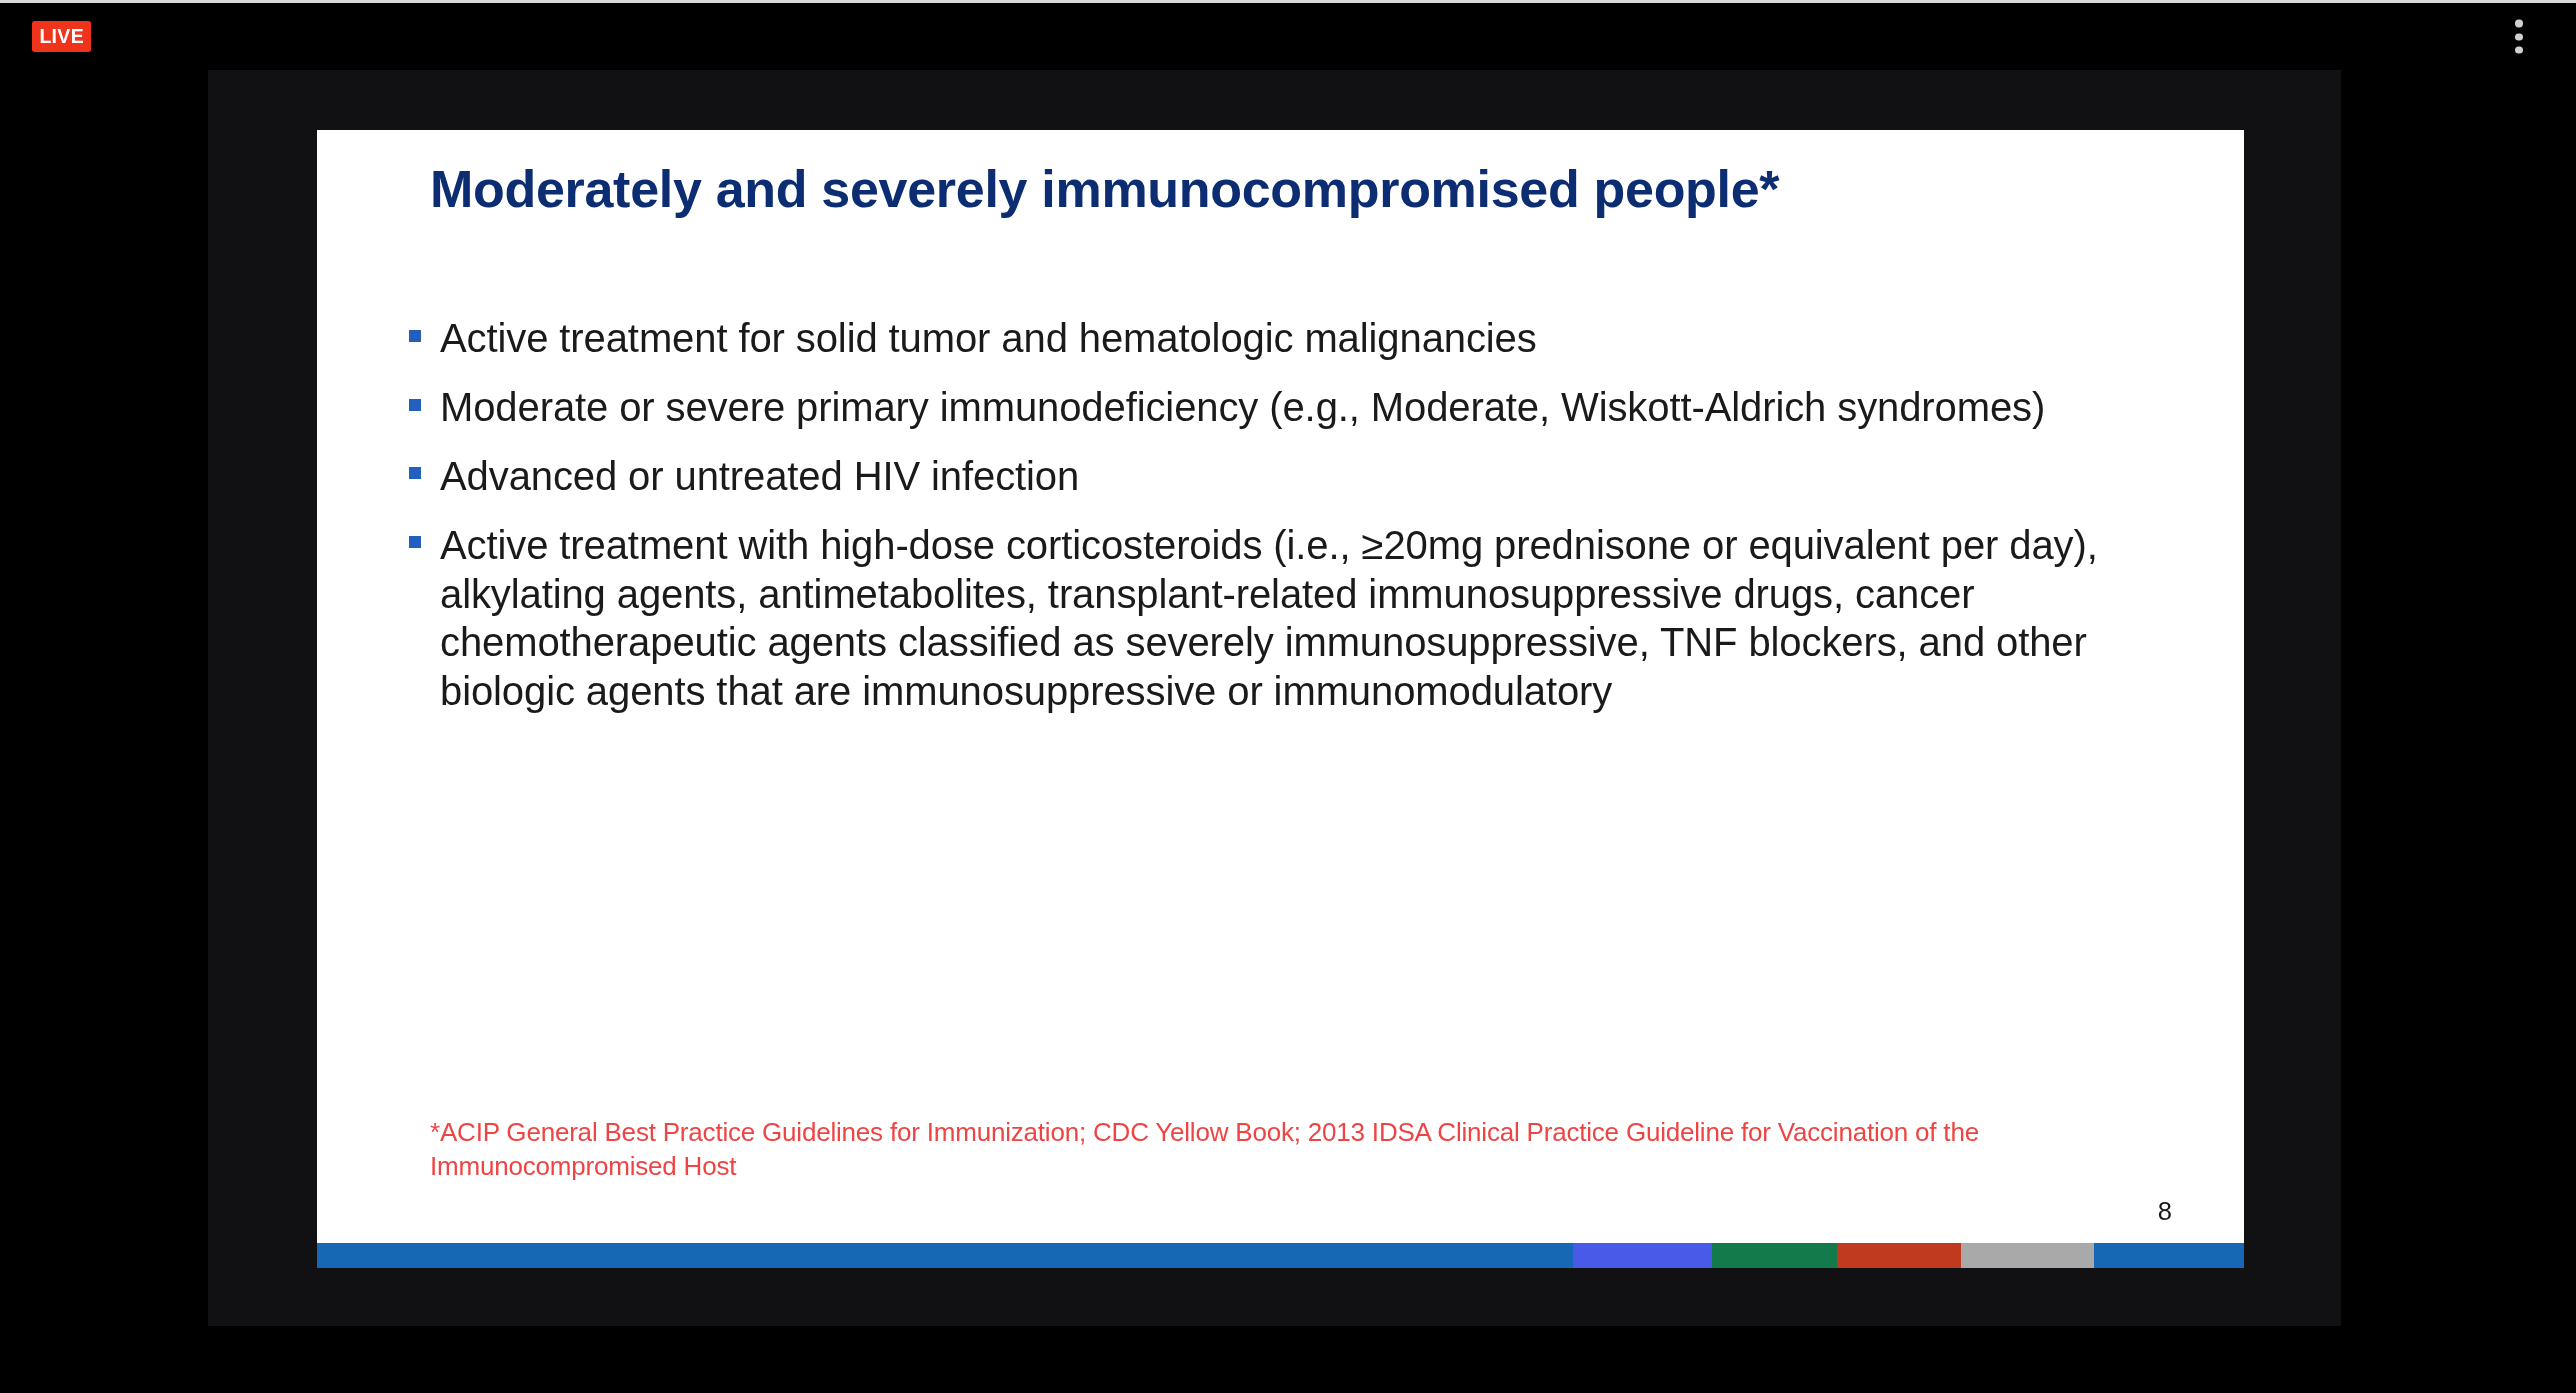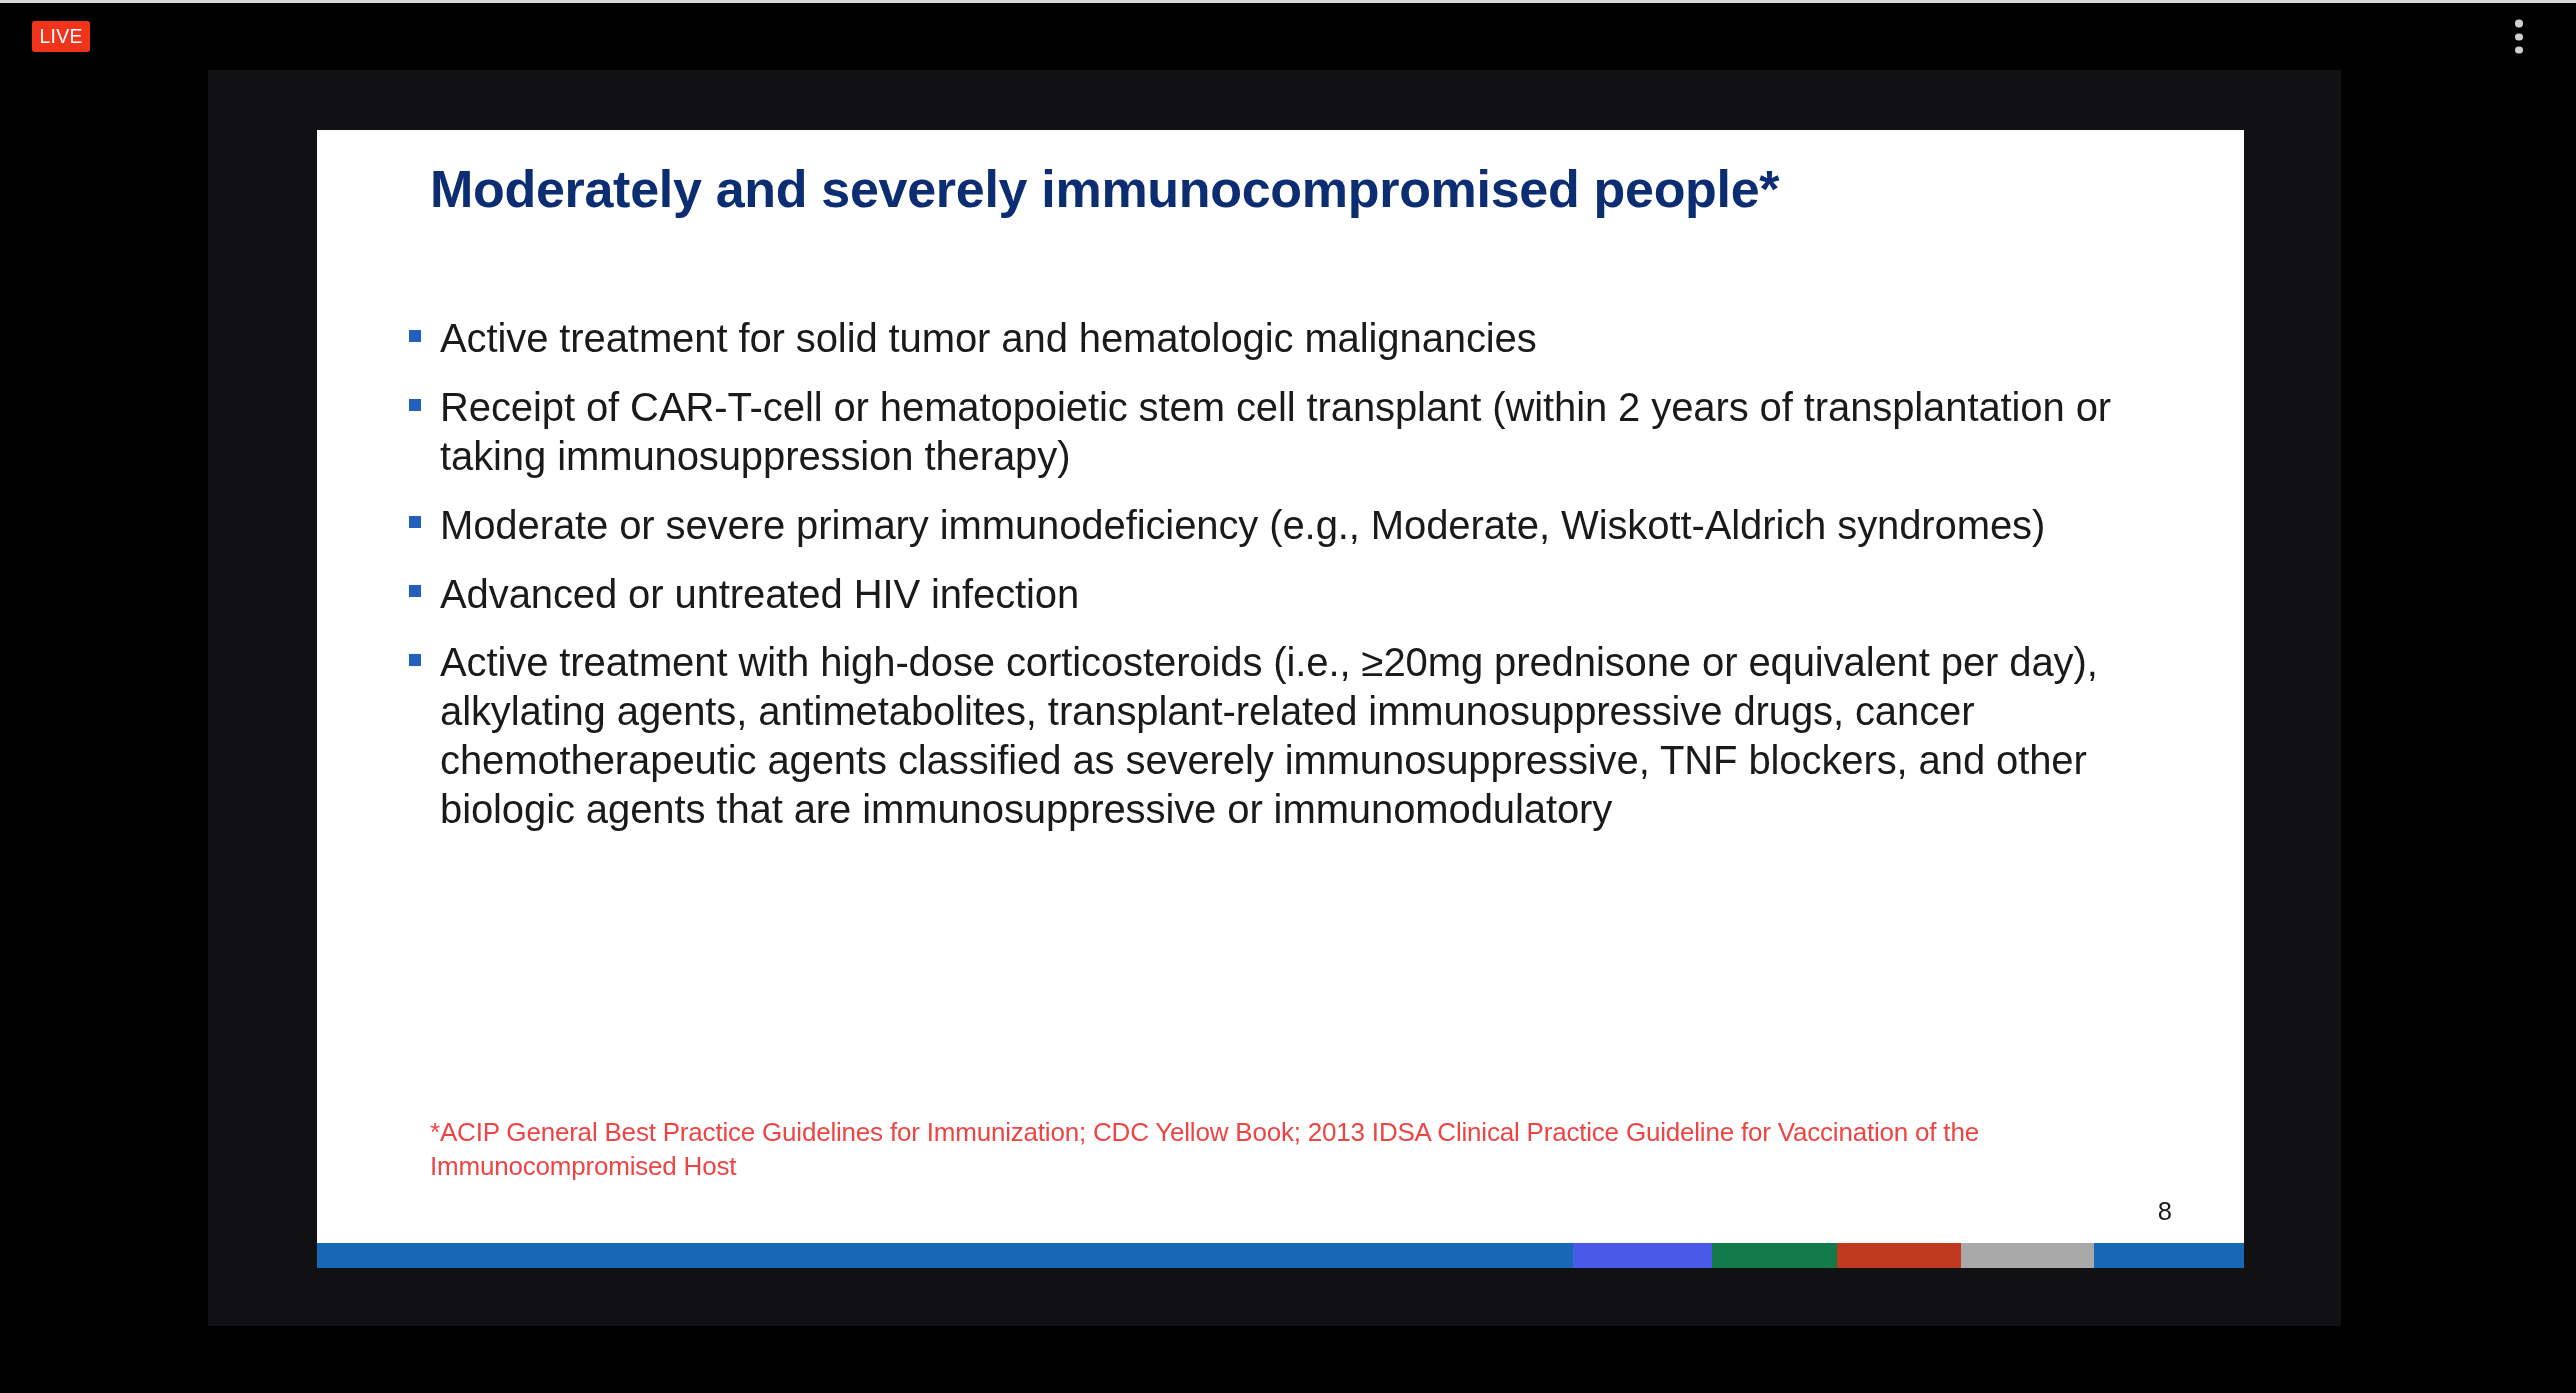--- a/index.html
+++ b/index.html
@@ -38,21 +38,21 @@
     width: 2576px; height: 67px;
     display: flex;
     align-items: center;
     z-index: 30;
   }
   #live-badge {
     margin-left: 32px;
     background: #f0341b;
     color: #ffffff;
     font-size: 19.5px;
-    font-weight: normal;
+    font-weight: bold;
     letter-spacing: 0.3px;
     line-height: 1;
     padding: 6px 7.4px 5.4px 7.4px;
     border-radius: 2.7px;
     font-family: "Liberation Sans", sans-serif;
     text-align: right;
   }
   #stream-title {
     margin-left: 16px;
     color: #ffffff;
@@ -199,24 +199,20 @@
 
     <div id="slide-title" style="color: rgb(12, 45, 114);">Moderately and severely immunocompromised people*</div>
 
     <ul id="bullet-list">
       <li>
         <span class="bullet-marker" style="background: rgb(35, 96, 189);"></span>
         <span class="bullet-text">Active treatment for solid tumor and hematologic malignancies</span>
       </li>
       <li>
         <span class="bullet-marker" style="background: rgb(35, 96, 189);"></span>
-        <span class="bullet-text">Receipt of CAR-T-cell or hematopoietic stem cell transplant (within 2 years of transplantation or taking immunosuppression therapy)</span>
-      </li>
-      <li>
-        <span class="bullet-marker" style="background: rgb(35, 96, 189);"></span>
         <span class="bullet-text">Moderate or severe primary immunodeficiency (e.g., Moderate, Wiskott-Aldrich syndromes)</span>
       </li>
       <li>
         <span class="bullet-marker" style="background: rgb(35, 96, 189);"></span>
         <span class="bullet-text">Advanced or untreated HIV infection</span>
       </li>
       <li>
         <span class="bullet-marker" style="background: rgb(35, 96, 189);"></span>
         <span class="bullet-text">Active treatment with high-dose corticosteroids (i.e., ≥20mg prednisone or equivalent per day), alkylating agents, antimetabolites, transplant-related immunosuppressive drugs, cancer chemotherapeutic agents classified as severely immunosuppressive, TNF blockers, and other biologic agents that are immunosuppressive or immunomodulatory</span>
       </li>

